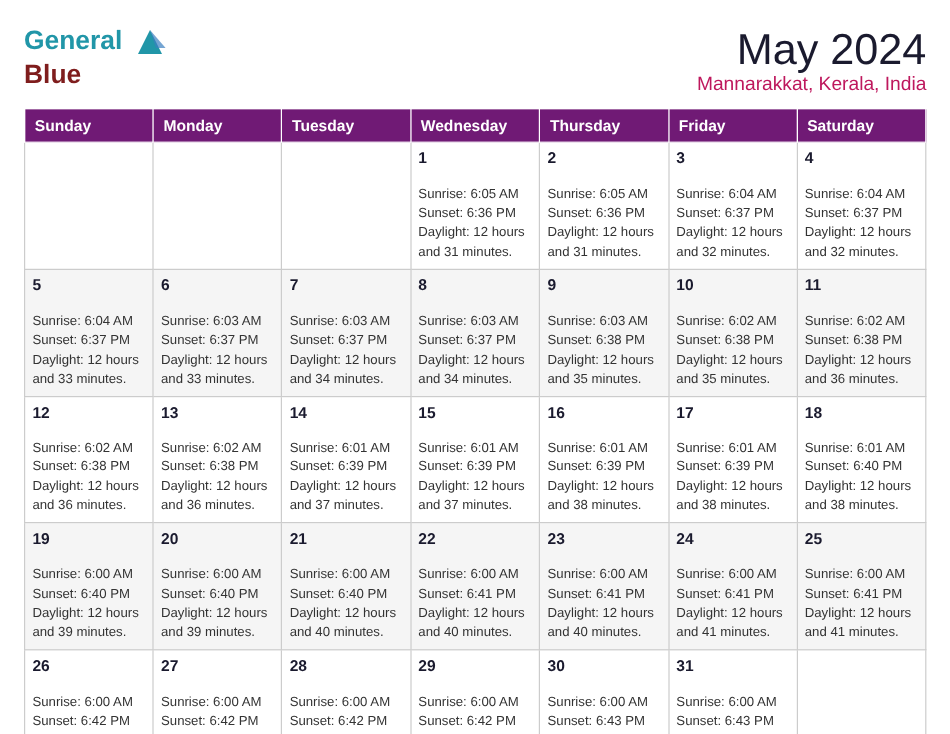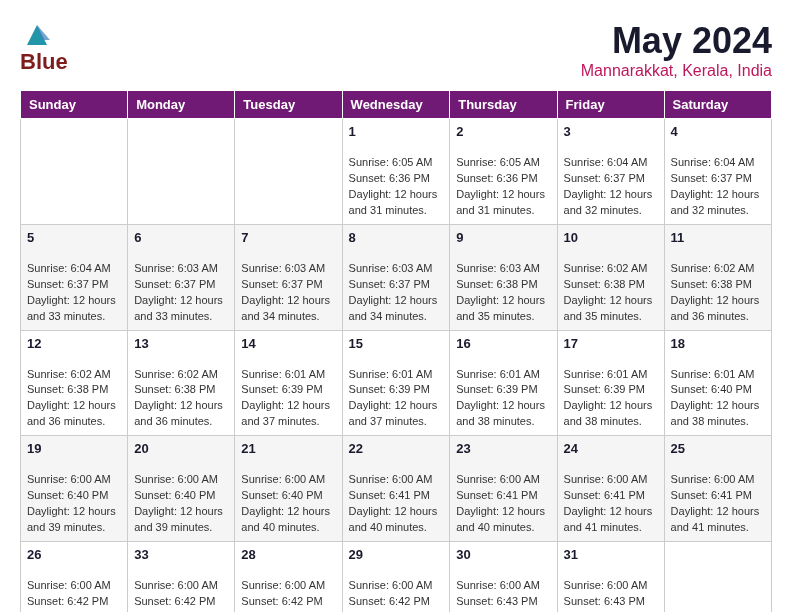--- a/index.html
+++ b/index.html
@@ -32,21 +32,21 @@
     .logo-icon {
       width: 30px;
       height: 30px;
       margin-left: 4px;
     }
     .title-section {
       text-align: right;
     }
     .main-title {
       font-size: 36px;
-      font-weight: bold;
+      font-weight: normal;
       color: #1a1a2e;
     }
     .subtitle {
       font-size: 16px;
       color: #be185d;
     }
     .calendar {
       width: 100%;
       border-collapse: collapse;
       font-size: 11px;
@@ -88,20 +88,21 @@
     }
   </style>
 </head>
 <body>
 
 <div class="header">
   <div class="logo">
     <div>
       <div style="display:flex;align-items:center;">
         <div class="logo-text">
+          <span>General</span>
           <svg class="logo-icon" viewBox="0 0 30 30" style="display:inline-block;vertical-align:middle;margin-left:2px;">
             <polygon points="5,25 15,5 25,25" fill="#2196a8"></polygon>
             <polygon points="15,5 28,20 20,20" fill="#3a7fc1" opacity="0.7"></polygon>
           </svg>
         </div>
         <br>
       </div>
       <div class="logo-text" style="color:#7f1d1d;font-size:22px;">Blue</div>
     </div>
   </div>
@@ -234,21 +235,21 @@
           <div class="day-num">25</div>
           <div class="day-info">Sunrise: 6:00 AM<br>Sunset: 6:41 PM<br>Daylight: 12 hours and 41 minutes.</div>
         </td>
       </tr>
       <tr>
         <td>
           <div class="day-num">26</div>
           <div class="day-info">Sunrise: 6:00 AM<br>Sunset: 6:42 PM<br>Daylight: 12 hours and 41 minutes.</div>
         </td>
         <td>
-          <div class="day-num">33</div>
+          <div class="day-num">27</div>
           <div class="day-info">Sunrise: 6:00 AM<br>Sunset: 6:42 PM<br>Daylight: 12 hours and 42 minutes.</div>
         </td>
         <td>
           <div class="day-num">28</div>
           <div class="day-info">Sunrise: 6:00 AM<br>Sunset: 6:42 PM<br>Daylight: 12 hours and 42 minutes.</div>
         </td>
         <td>
           <div class="day-num">29</div>
           <div class="day-info">Sunrise: 6:00 AM<br>Sunset: 6:42 PM<br>Daylight: 12 hours and 42 minutes.</div>
         </td>

